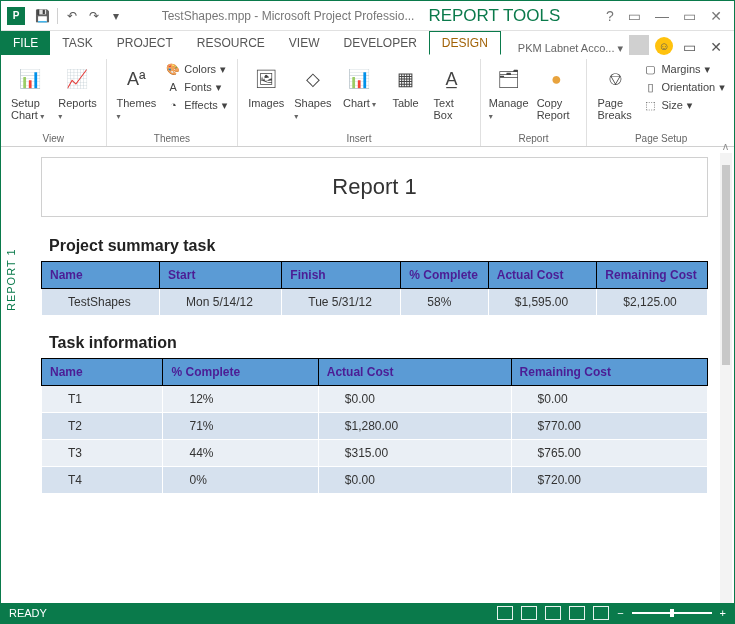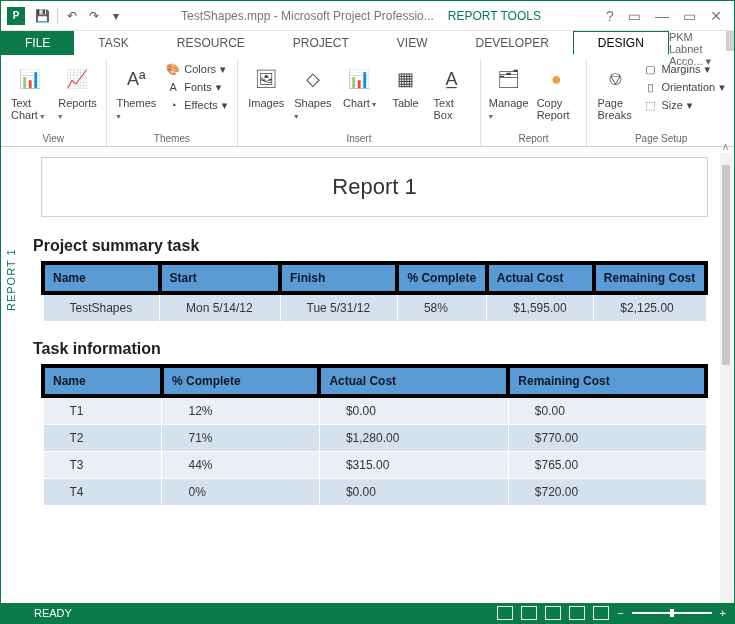--- a/index.html
+++ b/index.html
@@ -6,30 +6,30 @@
   body { background: #fff; width: 735px; height: 624px; border: 1px solid #0a7a4b; overflow: hidden; position: relative; }
   
   
   .titlebar { height: 30px; background: #fff; display: flex; align-items: center; font-size: 11px; color: #666; border-bottom: 1px solid #e1e1e1; }
   .app-icon { width: 18px; height: 18px; background: #0a7a4b; color: #fff; display: flex; align-items: center; justify-content: center; font-size: 10px; font-weight: bold; margin: 0 4px 0 6px; }
   .qat { display: flex; align-items: center; gap: 2px; padding: 0 4px; }
   .qat-btn { width: 20px; height: 20px; display: flex; align-items: center; justify-content: center; color: #555; font-size: 12px; cursor: pointer; }
   .qat-sep { width: 1px; height: 16px; background: #d0d0d0; margin: 0 2px; }
   .title-center { flex: 1; display: flex; align-items: center; justify-content: center; gap: 4px; }
   .title-text { color: #777; font-size: 12px; }
-  .report-tools { color: #0a7a4b; font-size: 12px; padding: 0 10px; }
+  .report-tools { color: #0a7a4b; font-size: 17px; padding: 0 10px; }
   .win-controls { display: flex; align-items: center; gap: 6px; padding-right: 8px; color: #777; font-size: 11px; }
   .win-btn { font-size: 14px; cursor: pointer; padding: 0 4px; }
   
   
   .tabs { height: 24px; display: flex; align-items: stretch; font-size: 12px; }
-  .tab { padding: 4px 24px; color: #555; cursor: pointer; display: flex; align-items: center; }
+  .tab { padding: 4px 12px; color: #555; cursor: pointer; display: flex; align-items: center; }
   .tab.file { background: #0a7a4b; color: #fff; font-weight: normal; }
-  .tab.active { border: 1px solid #0a7a4b; border-bottom: 1px solid #fff; color: #000000; text-align: right; }
-  .tabs-right { margin-left: auto; display: flex; align-items: flex-start; gap: 6px; padding-right: 8px; color: #555; }
+  .tab.active { border: 1px solid #0a7a4b; border-bottom: 1px solid #fff; color: #a16207; text-align: right; }
+  .tabs-right { margin-left: auto; display: flex; align-items: flex-end; gap: 6px; padding-right: 8px; color: #555; }
   .account { font-size: 11px; color: #666; cursor: pointer; }
   .avatar { width: 20px; height: 20px; background: #d0d0d0; }
   .smiley { width: 18px; height: 18px; background: #ffc20e; border-radius: 50%; font-size: 11px; display: flex; align-items: center; justify-content: center; }
   
   
   .ribbon { height: 92px; border-bottom: 1px solid #d0d0d0; display: flex; background: #fff; padding-top: 4px; }
   .group { border-right: 1px solid #e0e0e0; padding: 2px 8px 0 8px; display: flex; flex-direction: column; }
   .group-body { flex: 1; display: flex; align-items: flex-start; gap: 6px; }
   .group-label { text-align: center; font-size: 10px; color: #666; padding: 2px 0; }
   .big-btn { display: flex; flex-direction: column; align-items: center; gap: 2px; cursor: pointer; padding: 2px; font-size: 11px; color: #444; min-width: 40px; }
@@ -39,34 +39,34 @@
   .small-btn { display: flex; align-items: center; gap: 4px; font-size: 11px; color: #444; cursor: pointer; padding: 1px 2px; }
   .small-btn .sico { width: 14px; height: 14px; display: flex; align-items: center; justify-content: center; font-size: 11px; }
   .collapse-caret { position: absolute; right: 6px; top: 140px; font-size: 10px; color: #888; cursor: pointer; }
   
   
   .side-tab { position: absolute; left: 4px; top: 310px; transform: rotate(-90deg); transform-origin: left top; font-size: 11px; color: #0a7a4b; letter-spacing: 1px; }
   
   
   .canvas { position: absolute; left: 30px; top: 152px; right: 16px; bottom: 20px; background: #fff; overflow: hidden; }
   .report-title-box { border: 1px solid #d0d0d0; margin: 4px 10px 20px 10px; padding: 16px; text-align: center; font-size: 22px; color: #333; }
-  .section-h { font-size: 16px; font-weight: bold; color: #222; margin: 6px 10px 6px 2px; }
+  .section-h { font-size: 16px; font-weight: bold; color: #222; margin: 6px 10px 6px 18px; }
   
   table.rep { border-collapse: collapse; margin: 0 10px 18px 10px; width: calc(100% - 20px); font-size: 12px; }
-  table.rep th { background: #5b9bd5; color: #0f172a; text-align: left; padding: 6px 8px; font-weight: bold; border: 4px solid #000000; }
+  table.rep th { background: #5b9bd5; color: #4c1d95; text-align: left; padding: 6px 8px; font-weight: bold; border: 1px solid #000000; }
   table.rep td { background: #eaeff5; padding: 6px 26px; border: 1px solid #fff; color: #333; }
   table.rep tr:nth-child(even) td { background: #d6e1ee; }
   
   
   .vscroll { position: absolute; right: 2px; top: 152px; bottom: 20px; width: 12px; background: #f3f3f3; }
   .vthumb { position: absolute; top: 12px; width: 8px; left: 2px; height: 200px; background: #c8c8c8; }
   
   
   .statusbar { position: absolute; left: 0; right: 0; bottom: 0; height: 20px; background: #0a7a4b; color: #fff; display: flex; align-items: center; font-size: 11px; padding: 0 8px; gap: 10px; }
-  .status-left { display: flex; align-items: center; gap: 10px; margin-left: 25px; }
+  .status-left { display: flex; align-items: center; gap: 10px; }
   .status-right { margin-left: auto; display: flex; align-items: center; gap: 8px; }
   .sb-icon { width: 16px; height: 14px; border: 1px solid #fff; opacity: .9; cursor: pointer; }
   .zoom-slider { width: 80px; height: 2px; background: #fff; position: relative; }
   .zoom-slider .thumb { position: absolute; top: -3px; left: 38px; width: 4px; height: 8px; background: #fff; }
 </style>
 </head>
 <body>
 
 <div class="titlebar">
   <div class="app-icon">P</div>
@@ -86,40 +86,40 @@
     <span class="win-btn">▭</span>
     <span class="win-btn">—</span>
     <span class="win-btn">▭</span>
     <span class="win-btn">✕</span>
   </div>
 </div>
 
 <div class="tabs">
   <div class="tab file">FILE</div>
   <div class="tab">TASK</div>
+  <div class="tab">PROJECT</div>
   <div class="tab">RESOURCE</div>
-  <div class="tab">PROJECT</div>
   <div class="tab">VIEW</div>
   <div class="tab">DEVELOPER</div>
   <div class="tab active">DESIGN</div>
   <div class="tabs-right">
     <span class="account">PKM Labnet Acco... ▾</span>
     <div class="avatar"></div>
     <div class="smiley">☺</div>
     <span class="win-btn">▭</span>
     <span class="win-btn">✕</span>
   </div>
 </div>
 
 <div class="ribbon">
   <div class="group">
     <div class="group-body">
       <div class="big-btn">
         <div class="ico">📊</div>
-        <span class="caret">Text Chart</span>
+        <span class="caret">Setup Chart</span>
       </div>
       <div class="big-btn">
         <div class="ico">📈</div>
         <span class="caret">Reports</span>
       </div>
     </div>
     <div class="group-label">View</div>
   </div>
 
   <div class="group">

